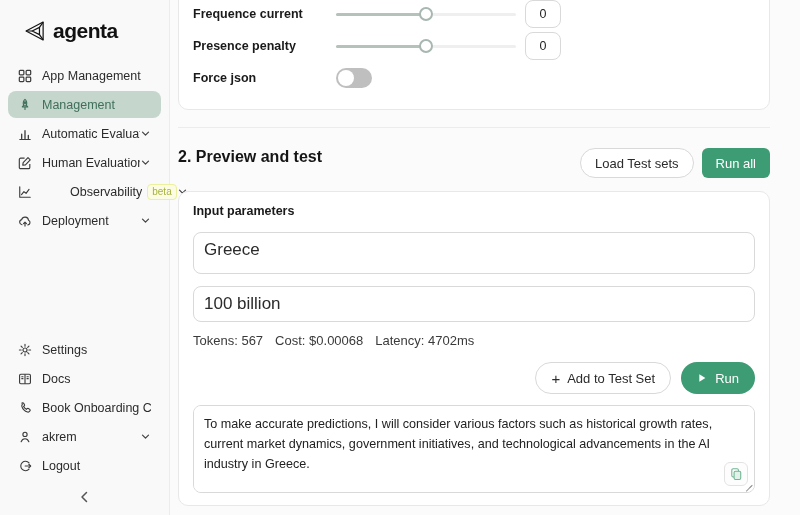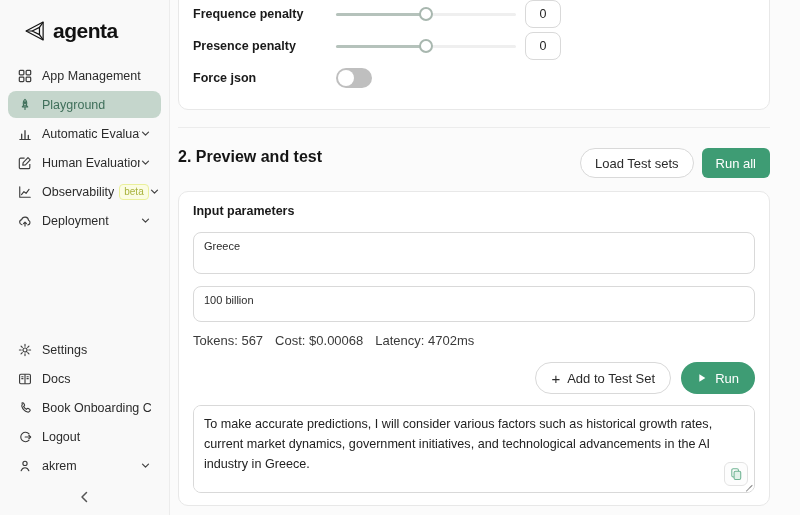--- a/index.html
+++ b/index.html
@@ -48,21 +48,21 @@
   .section-title { font-size:16px; font-weight:bold; color:#151515; flex:1; }
   .btn { display:inline-flex; align-items:center; justify-content:center; height:30px; font-size:13px;
          cursor:pointer; border:1px solid transparent; background:#fff; }
   .btn-outline-pill { border-color:#d9d9d9; border-radius:15px; padding:12px 14px; color:#2b2b2b; }
   .btn-green { background:#3e9c74; color:#fff; border-radius:6px; padding:0 13px; }
   .section-header .btn + .btn { margin-left:8px; }
 
   .input-card { margin-top:13px; padding:12px 14px 12px; }
   .card-title { font-size:12.5px; font-weight:bold; color:#1a1a1a; }
   .text-input { width:100%; height:42px; border:1px solid #d9d9d9; border-radius:8px; padding:7px 10px;
-                font-family:"Liberation Sans", sans-serif; font-size:11px; color:#2b2b2b; resize:none;
+                font-family:"Liberation Sans", sans-serif; font-size:17px; color:#2b2b2b; resize:none;
                 background:#fff; outline:none; display:block; }
   .text-input.second { height:36px; margin-top:12px; }
   .text-input.first { margin-top:14px; }
   .stats-line { margin-top:11px; font-size:13px; color:#3a3a3a; }
   .stats-line span { margin-right:12px; }
   .actions-row { display:flex; justify-content:flex-end; align-items:center; margin-top:14px; gap:10px; }
   .btn-pill { border-radius:16px; height:32px; }
   .btn-add { border-color:#d9d9d9; color:#2b2b2b; padding:0 15px; gap:7px; }
   .btn-run { background:#3e9c74; color:#fff; padding:0 16px; gap:8px; border:none; }
   .plus-glyph { font-size:15px; line-height:1; color:#2b2b2b; }
@@ -108,21 +108,21 @@
 
     <div class="nav-item selected">
       <span class="ni-icon">
         <svg width="14" height="14" viewBox="0 0 16 16" fill="none" stroke="currentColor" stroke-width="1.3" stroke-linejoin="round" stroke-linecap="round">
             <path d="M8 1.6c1.8 1.5 2.4 3.9 1.6 6.7H6.4C5.6 5.5 6.2 3.1 8 1.6z"></path>
             <path d="M6.4 8.3 4.9 10.2h6.2L9.6 8.3"></path>
             <circle cx="8" cy="5.3" r="0.9"></circle>
             <path d="M8 10.8v2.4"></path>
           </svg>
       </span>
-      <span class="nav-label">Playground</span>
+      <span class="nav-label">Management</span>
     </div>
 
 
     <div class="nav-item">
       <span class="ni-icon">
         <svg width="14" height="14" viewBox="0 0 16 16" fill="none" stroke="currentColor" stroke-width="1.5" stroke-linecap="round">
             <path d="M4.2 13V8.2M8 13V4.2M11.8 13V9.6"></path>
             <path d="M2 14.2h12" stroke-width="1.2"></path>
           </svg>
       </span>
@@ -149,21 +149,21 @@
       </span>
     </div>
 
     <div class="nav-item">
       <span class="ni-icon">
         <svg width="14" height="14" viewBox="0 0 16 16" fill="none" stroke="currentColor" stroke-width="1.3" stroke-linecap="round" stroke-linejoin="round">
             <path d="M2 2v12h12"></path>
             <path d="M4 11l2.8-3.4 2.4 1.9L12.6 5"></path>
           </svg>
       </span>
-      <span class="nav-label" style="flex:none;">Observability</span>
+      <span class="nav-label" style="flex:none;margin-left:28px;">Observability</span>
       <span class="badge-beta">beta</span>
       <span style="flex:1"></span>
       <span class="chev">
         <svg width="11" height="11" viewBox="0 0 14 14" fill="none" stroke="currentColor" stroke-width="1.6" stroke-linecap="round" stroke-linejoin="round">
             <path d="M3.2 5.2 7 9l3.8-3.8"></path>
           </svg>
       </span>
     </div>
 
     <div class="nav-item">
@@ -208,58 +208,58 @@
       <span class="ni-icon">
         <svg width="14" height="14" viewBox="0 0 16 16" fill="none" stroke="currentColor" stroke-width="1.3" stroke-linejoin="round">
             <path d="M4.6 2.3c.5-.5 1.3-.4 1.7.2l1 1.5c.3.5.3 1.1-.1 1.5l-.8.8c.7 1.3 1.9 2.5 3.2 3.2l.8-.8c.4-.4 1-.4 1.5-.1l1.5 1c.6.4.7 1.2.2 1.7l-.8.8c-.5.5-1.2.7-1.9.5-3-.9-5.6-3.5-6.5-6.5-.2-.7 0-1.4.5-1.9z"></path>
           </svg>
       </span>
       <span class="nav-label">Book Onboarding Call</span>
     </div>
 
     <div class="nav-item">
       <span class="ni-icon">
+        <svg width="14" height="14" viewBox="0 0 16 16" fill="none" stroke="currentColor" stroke-width="1.3" stroke-linecap="round">
+            <circle cx="8" cy="5" r="2.4"></circle>
+            <path d="M3.6 13.4c.8-2.2 2.4-3.4 4.4-3.4s3.6 1.2 4.4 3.4"></path>
+          </svg>
+      </span>
+      <span class="nav-label">akrem</span>
+      <span class="chev">
+        <svg width="11" height="11" viewBox="0 0 14 14" fill="none" stroke="currentColor" stroke-width="1.6" stroke-linecap="round" stroke-linejoin="round">
+            <path d="M3.2 5.2 7 9l3.8-3.8"></path>
+          </svg>
+      </span>
+    </div>
+
+    <div class="nav-item">
+      <span class="ni-icon">
         <svg width="14" height="14" viewBox="0 0 16 16" fill="none" stroke="currentColor" stroke-width="1.3" stroke-linecap="round" stroke-linejoin="round">
             <path d="M12.6 4.4a5.4 5.4 0 1 0 0 7.2"></path>
             <path d="M8.2 8h6.2"></path>
             <path d="M12.4 6l2 2-2 2"></path>
           </svg>
       </span>
       <span class="nav-label">Logout</span>
     </div>
 
-    <div class="nav-item">
-      <span class="ni-icon">
-        <svg width="14" height="14" viewBox="0 0 16 16" fill="none" stroke="currentColor" stroke-width="1.3" stroke-linecap="round">
-            <circle cx="8" cy="5" r="2.4"></circle>
-            <path d="M3.6 13.4c.8-2.2 2.4-3.4 4.4-3.4s3.6 1.2 4.4 3.4"></path>
-          </svg>
-      </span>
-      <span class="nav-label">akrem</span>
-      <span class="chev">
-        <svg width="11" height="11" viewBox="0 0 14 14" fill="none" stroke="currentColor" stroke-width="1.6" stroke-linecap="round" stroke-linejoin="round">
-            <path d="M3.2 5.2 7 9l3.8-3.8"></path>
-          </svg>
-      </span>
-    </div>
-
     <div class="collapse-row">
       <span class="collapse-btn">
         <svg width="16" height="16" viewBox="0 0 16 16" fill="none" stroke="currentColor" stroke-width="1.5" stroke-linecap="round" stroke-linejoin="round">
             <path d="M9.5 3.5 5 8l4.5 4.5"></path>
           </svg>
       </span>
     </div>
   </div>
 
   <div class="main">
 
     <div class="card params-card">
       <div class="param-row">
-        <span class="param-label">Frequence penalty</span>
+        <span class="param-label">Frequence current</span>
         <div class="slider">
           <div class="track"></div>
           <div class="fill"></div>
           <div class="knob"></div>
         </div>
         <div class="val-box">0</div>
       </div>
       <div class="param-row">
         <span class="param-label">Presence penalty</span>
         <div class="slider">

